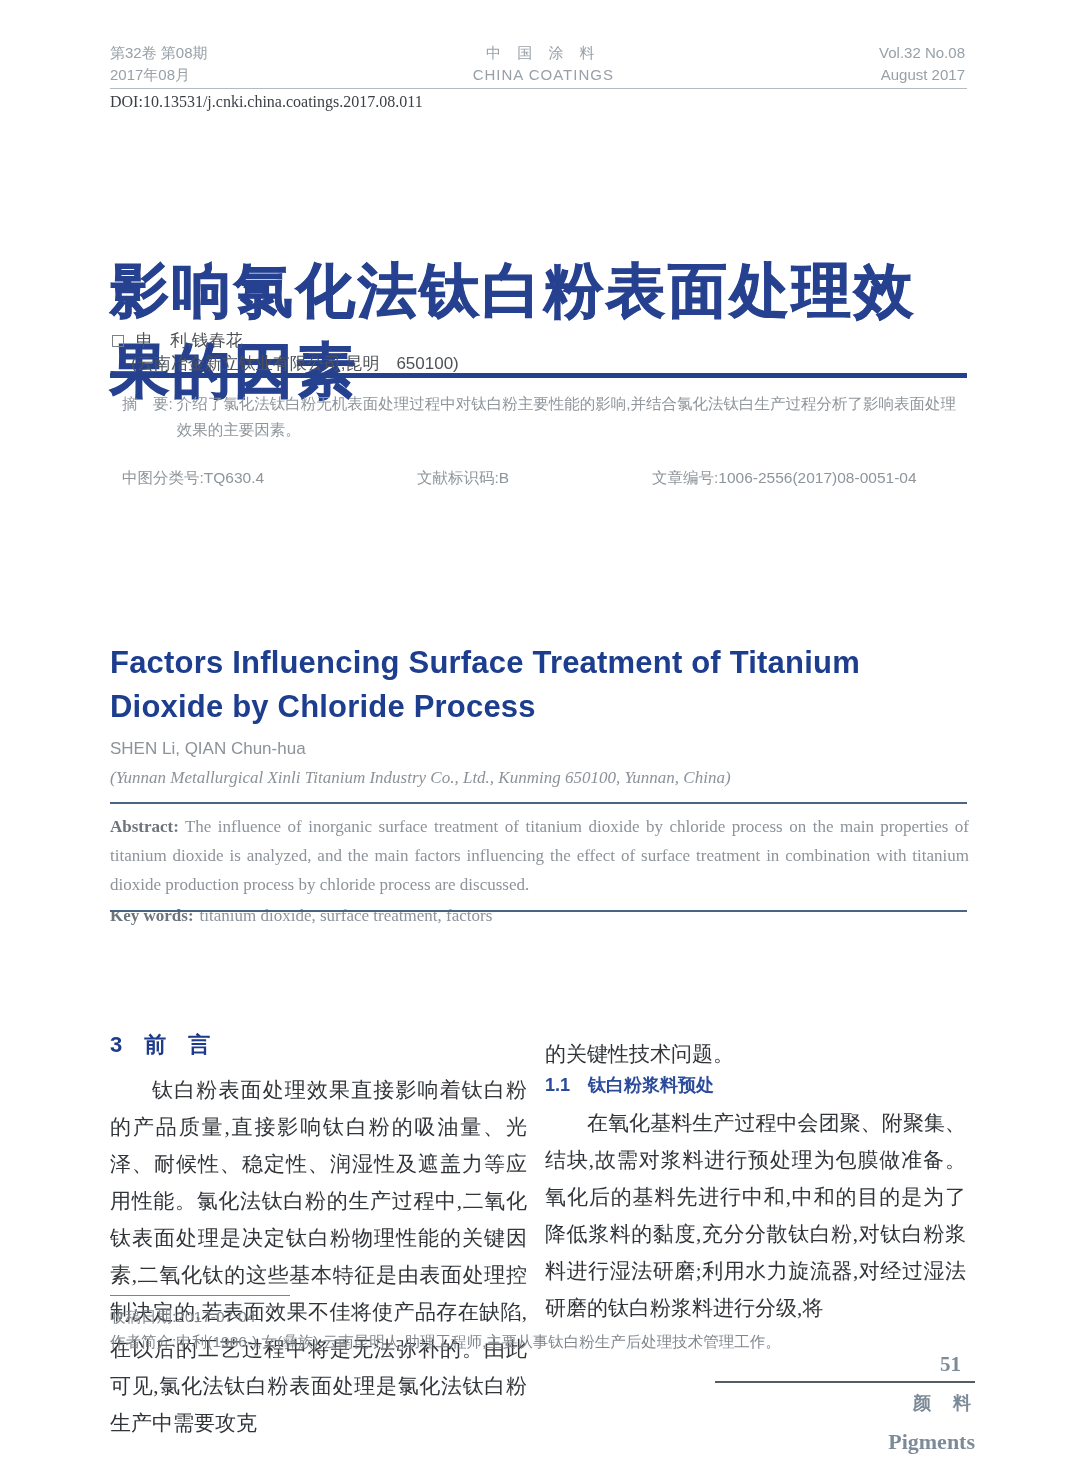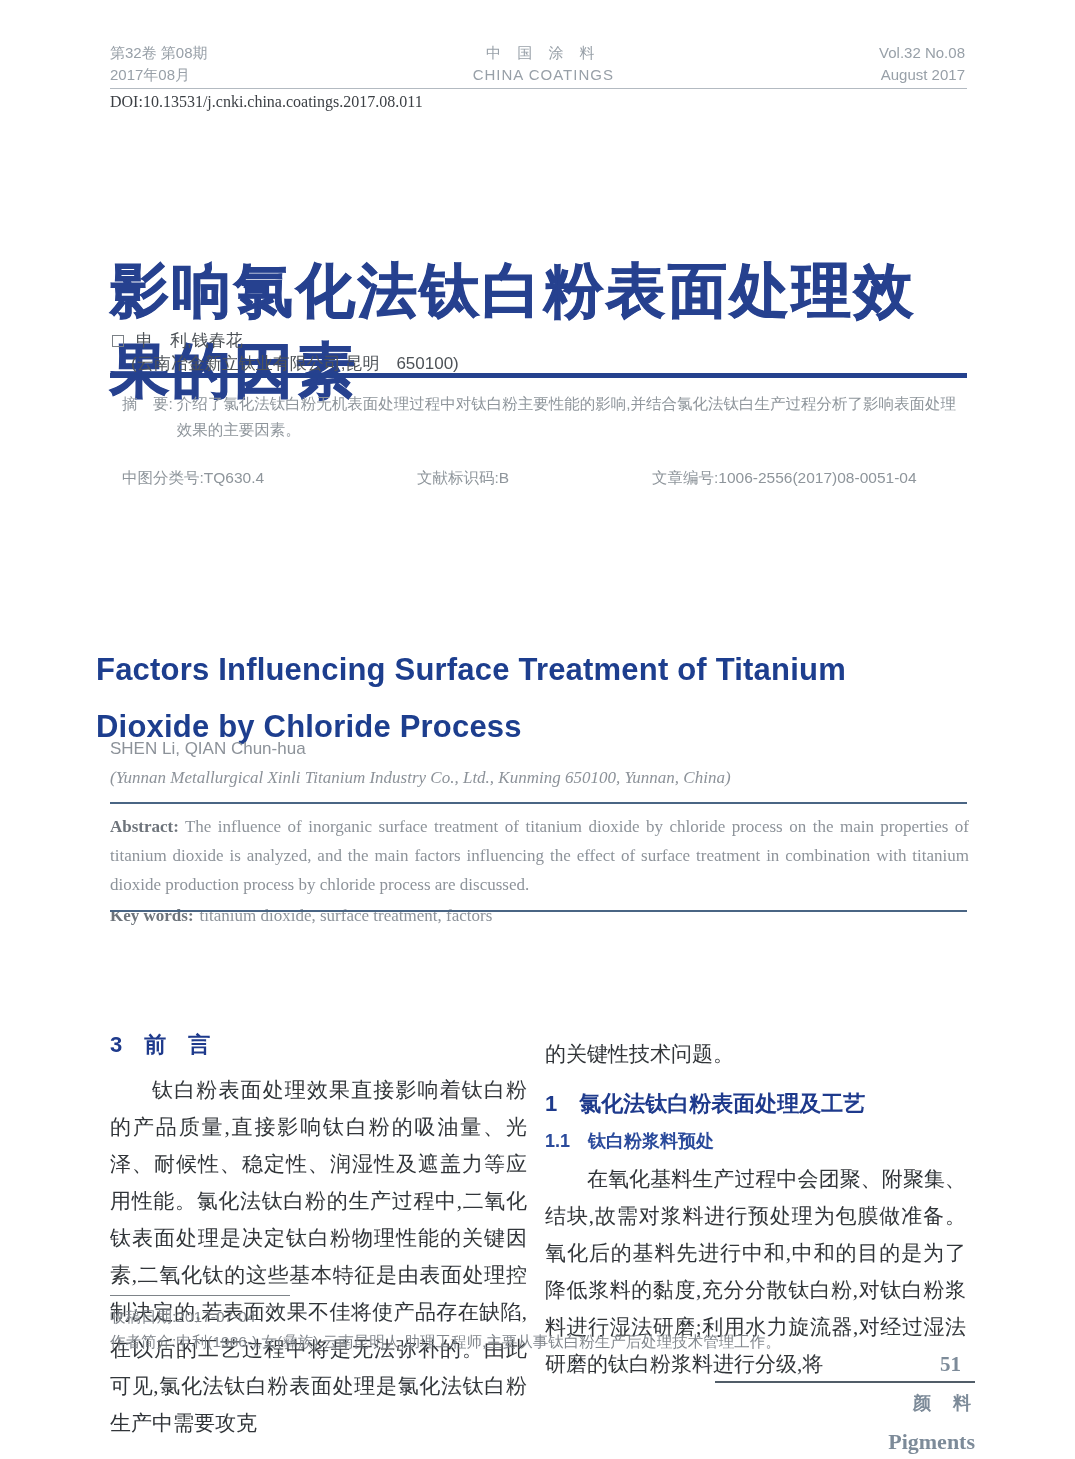--- a/index.html
+++ b/index.html
@@ -59,22 +59,22 @@
     color: #8e959b; font-size: 15.5px; line-height: 26px;
   }
   .cn-abstract-row { display: flex; }
   .cn-abstract-label { white-space: nowrap; margin-right: 4px; }
   .cn-keywords { margin-top: 26px; }
   .cn-meta { display: flex; margin-top: 22px; }
   .cn-meta-item1 { width: 295px; }
   .cn-meta-item2 { width: 235px; }
   
   .title-en {
-    position: absolute; top: 641px; left: 96px; right: 110px;
-    color: #1d3e8e; font-size: 31px; font-weight: bold; line-height: 57px;
+    position: absolute; top: 641px; left: 110px; right: 110px;
+    color: #1d3e8e; font-size: 31px; font-weight: bold; line-height: 44px;
     letter-spacing: 0.2px;
   }
   .authors-en {
     position: absolute; top: 739px; left: 110px;
     color: #8c9299; font-size: 17px;
   }
   .affil-en {
     position: absolute; top: 768px; left: 110px;
     font-family: "Liberation Serif", serif; font-style: italic;
     color: #8c9299; font-size: 17px;
@@ -194,21 +194,20 @@
   </div>
   <div class="rule-en-bottom"></div>
 
   <div class="col-left">
     <div class="h-section">3　前　言</div>
     <p class="body-text indent">钛白粉表面处理效果直接影响着钛白粉的产品质量,直接影响钛白粉的吸油量、光泽、耐候性、稳定性、润湿性及遮盖力等应用性能。氯化法钛白粉的生产过程中,二氧化钛表面处理是决定钛白粉物理性能的关键因素,二氧化钛的这些基本特征是由表面处理控制决定的,若表面效果不佳将使产品存在缺陷,在以后的工艺过程中将是无法弥补的。由此可见,氯化法钛白粉表面处理是氯化法钛白粉生产中需要攻克</p>
   </div>
 
   <div class="col-right">
     <p class="body-text">的关键性技术问题。</p>
-    <div class="h-section h-section-1">1　氯化法钛白粉表面处理及工艺</div>
     <div class="h-subsection">1.1　钛白粉浆料预处</div>
     <p class="body-text indent">在氧化基料生产过程中会团聚、附聚集、结块,故需对浆料进行预处理为包膜做准备。氧化后的基料先进行中和,中和的目的是为了降低浆料的黏度,充分分散钛白粉,对钛白粉浆料进行湿法研磨;利用水力旋流器,对经过湿法研磨的钛白粉浆料进行分级,将</p>
   </div>
 
   <div class="footnote">
     <div class="footnote-rule"></div>
     <div class="footnote-line">
       <span>收稿日期:</span><span>2017-07-04</span>
     </div>
     <div class="footnote-line">

